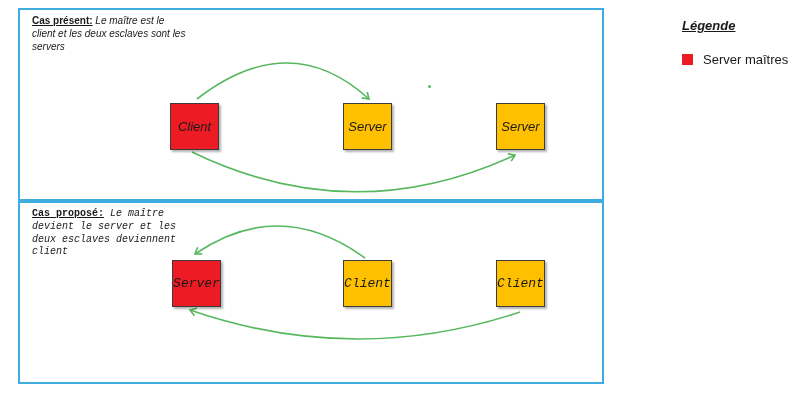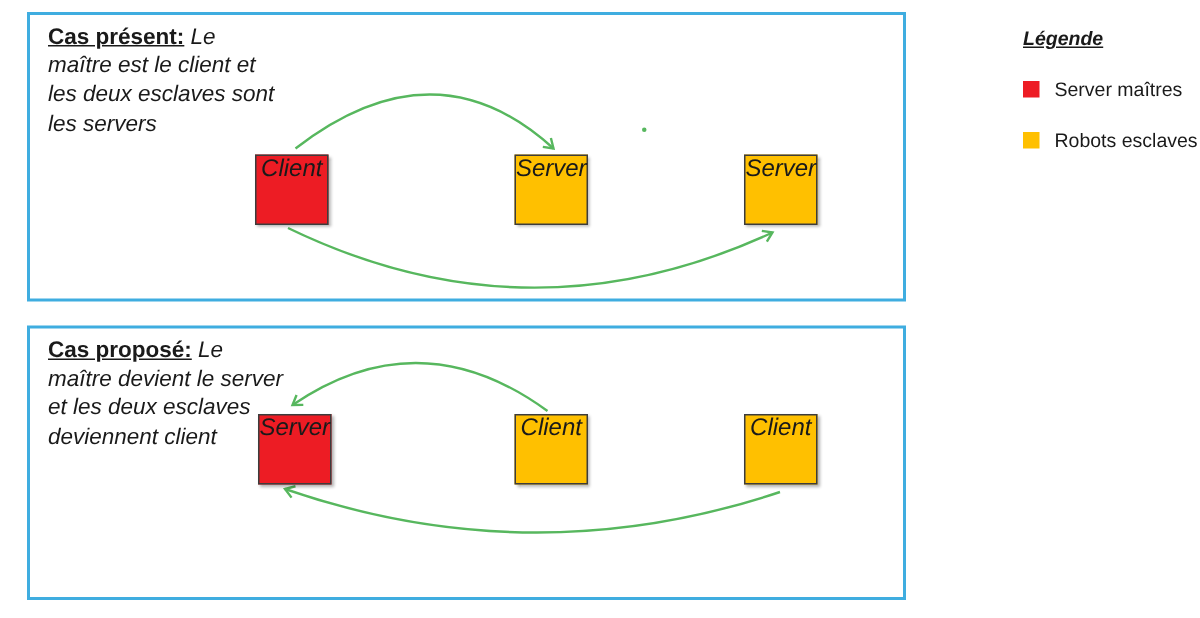--- a/index.html
+++ b/index.html
@@ -5,31 +5,31 @@
   html,body{margin:0;padding:0;background:#fff;}
   .canvas{
     position:relative;width:800px;height:412px;background:#ffffff;
     font-family:"Liberation Sans", sans-serif;color:#1a1a1a;overflow:hidden;
   }
   .panel{
     position:absolute;left:18px;width:586px;box-sizing:border-box;
     border:2px solid var(--panel-border,#3fade0);background:#ffffff;
   }
   #panel-present{top:8px;height:193px;}
-  #panel-proposed{top:217px;height:183px;}
+  #panel-proposed{top:201px;height:183px;font-family:Liberation Mono, monospace;}
   .arrows{position:absolute;left:0;top:0;width:100%;height:100%;pointer-events:none;}
   .arrow{fill:none;stroke:var(--arrow,#57b75e);stroke-width:1.6;}
   .ah{fill:none;stroke:var(--arrow,#57b75e);stroke-width:1.6;}
-  .note{position:absolute;left:12px;top:5px;width:158px;font-size:15px;line-height:1.28;}
+  .note{position:absolute;left:12px;top:5px;width:158px;font-size:10px;line-height:1.28;}
   .note-title{font-weight:700;text-decoration:underline;}
   .note-desc{font-style:italic;}
   .node{
     position:absolute;width:49px;height:47px;box-sizing:border-box;
-    border:1.5px solid #3c3c3c;display:flex;align-items:flex-start;justify-content:center;
-    font-size:16px;font-style:italic;box-shadow:1.5px 1.5px 2px rgba(0,0,0,.3);
+    border:1.5px solid #3c3c3c;display:flex;align-items:center;justify-content:center;
+    font-size:13px;font-style:italic;box-shadow:1.5px 1.5px 2px rgba(0,0,0,.3);
   }
   .stray{position:absolute;left:408px;top:75px;width:3px;height:3px;border-radius:50%;
     background:var(--arrow,#57b75e);}
   .legend{position:absolute;left:682px;top:18px;}
   .legend-title{font-size:13px;font-weight:700;text-decoration:underline;font-style:italic;}
   .legend-item{display:flex;align-items:center;gap:10px;margin-top:19px;}
   .swatch{width:11px;height:11px;flex:0 0 auto;}
   .legend-label{font-size:13px;}
 </style>
 </head>
@@ -87,19 +87,15 @@
       <span>Client</span>
     </div>
   </section>
 
   <aside class="legend">
     <div class="legend-title">Légende</div>
     <div class="legend-item">
       <span class="swatch" style="background-color: rgb(237, 28, 36);"></span>
       <span class="legend-label">Server maîtres</span>
     </div>
-    <div class="legend-item">
-      <span class="swatch" style="background-color: rgb(255, 192, 0);"></span>
-      <span class="legend-label">Robots esclaves</span>
-    </div>
   </aside>
 
 </div>
 
 </body></html>

